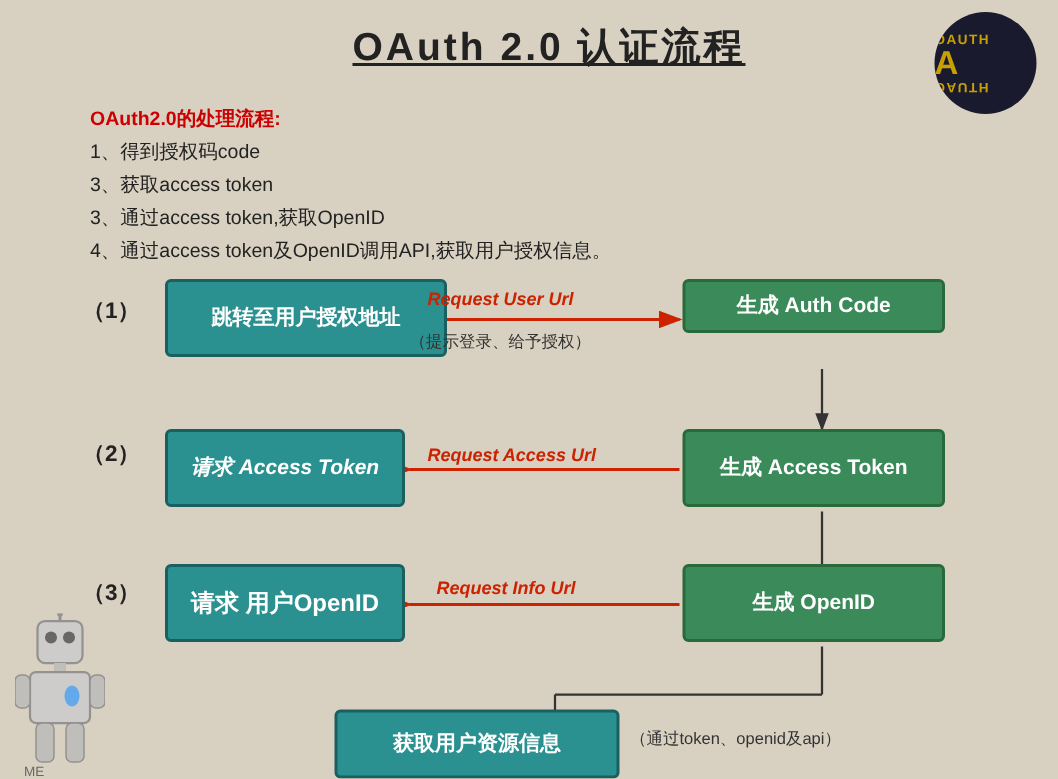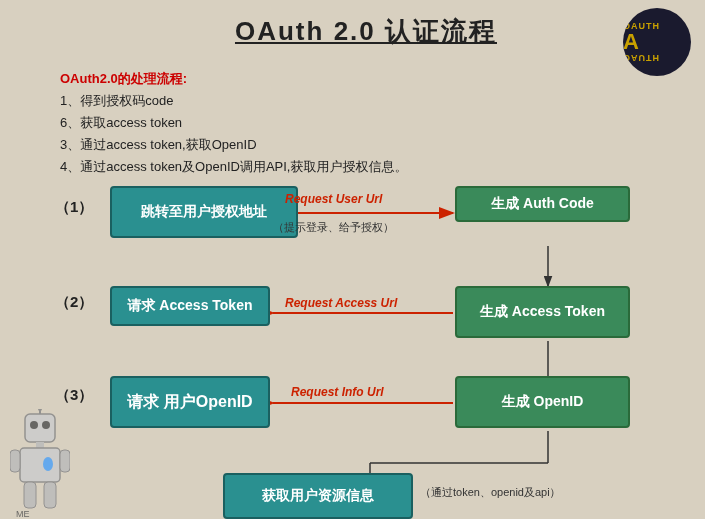--- a/index.html
+++ b/index.html
@@ -122,21 +122,21 @@
 
 <div class="oauth-logo">
   <div class="oauth-logo-text-top">OAUTH</div>
   <div class="oauth-logo-icon">A</div>
   <div class="oauth-logo-text-bottom">OAUTH</div>
 </div>
 
 <div class="description">
   <div><span class="bold-red">OAuth2.0的处理流程:</span></div>
   <div>1、得到授权码code</div>
-  <div>6、获取access token</div>
+  <div>3、获取access token</div>
   <div>3、通过access token,获取OpenID</div>
   <div>4、通过access token及OpenID调用API,获取用户授权信息。</div>
 </div>
 
 <div style="position:absolute; top:178px; left:55px; width:635px; height:330px;">
 
   <svg style="position:absolute;top:0;left:0;width:635px;height:330px;pointer-events:none;">
 
     <defs>
       <marker id="arrowhead-right" markerWidth="8" markerHeight="6" refX="7" refY="3" orient="auto">
@@ -170,21 +170,21 @@
 
   <div class="box box-teal" style="position:absolute;top:8px;left:55px;width:188px;height:52px;font-size:14px;">跳转至用户授权地址</div>
 
   <div class="box box-green" style="position:absolute;top:8px;left:400px;width:175px;height:36px;font-size:14px;">生成 Auth Code</div>
 
   <div class="arrow-label" style="position:absolute;top:14px;left:230px;">Request User Url</div>
   <div class="arrow-sublabel" style="position:absolute;top:42px;left:218px;font-size:11px;">（提示登录、给予授权）</div>
 
   <div style="position:absolute;top:115px;left:0px;font-size:15px;font-weight:bold;color:#222;">（2）</div>
 
-  <div class="box box-teal" style="position:absolute;top:108px;left:55px;width:160px;height:40px;font-size:14px;">请求 Access Token</div>
+  <div class="box box-teal" style="position:absolute;top:108px;left:55px;width:160px;height:52px;font-size:14px;font-style:italic;">请求 Access Token</div>
 
   <div class="box box-green" style="position:absolute;top:108px;left:400px;width:175px;height:52px;font-size:14px;">生成 Access Token</div>
 
   <div class="arrow-label" style="position:absolute;top:118px;left:230px;">Request Access Url</div>
 
   <div style="position:absolute;top:208px;left:0px;font-size:15px;font-weight:bold;color:#222;">（3）</div>
 
   <div class="box box-teal" style="position:absolute;top:198px;left:55px;width:160px;height:52px;font-size:16px;">请求 用户OpenID</div>
 
   <div class="box box-green" style="position:absolute;top:198px;left:400px;width:175px;height:52px;font-size:14px;">生成 OpenID</div>

